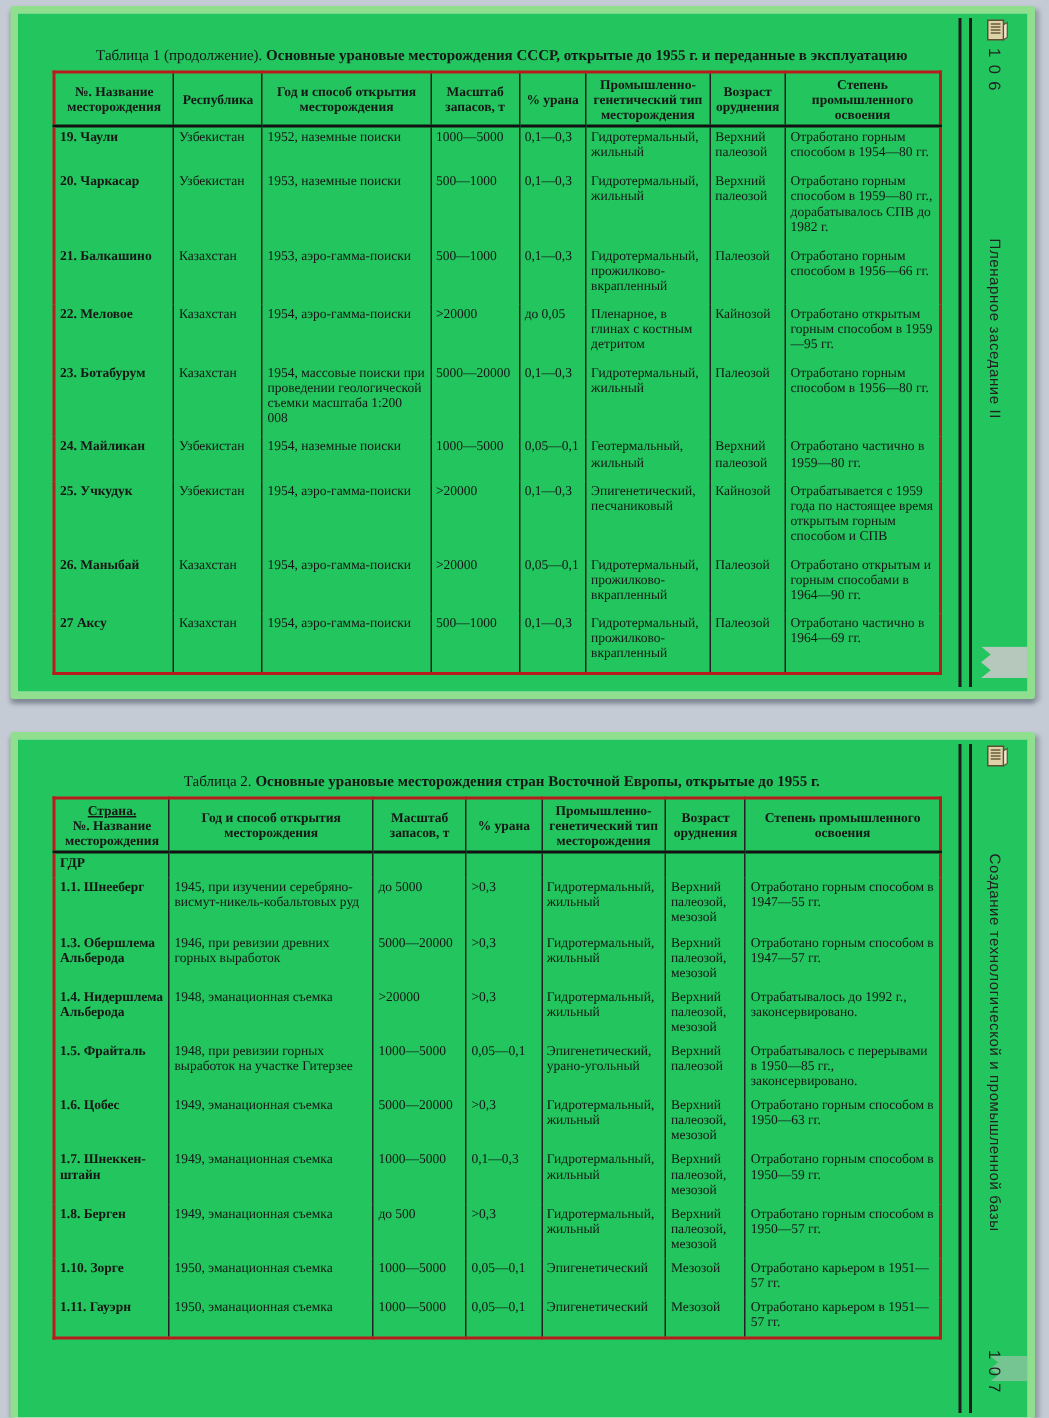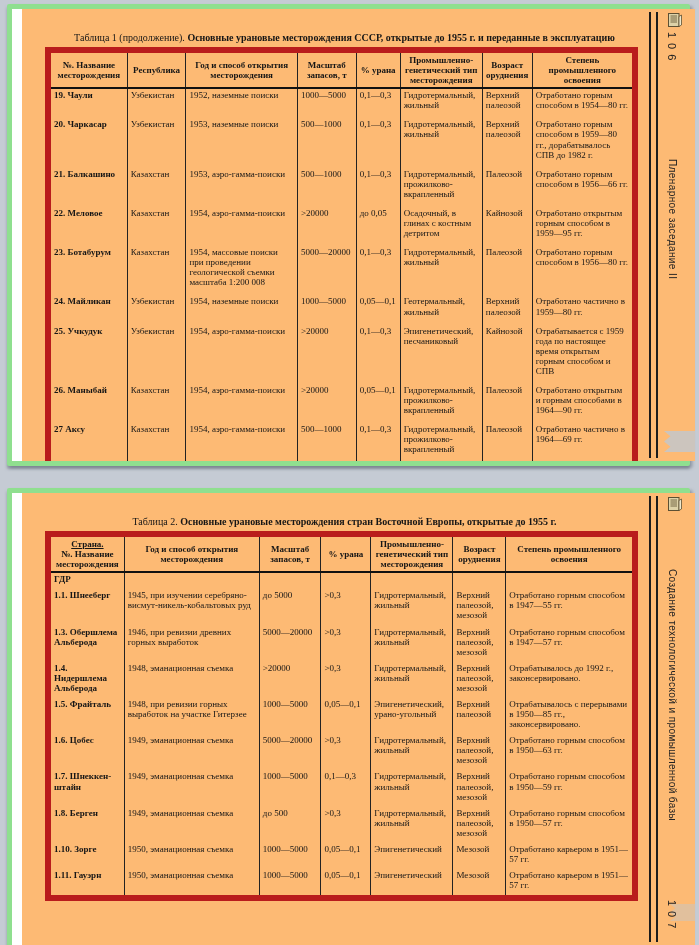--- a/index.html
+++ b/index.html
@@ -18,33 +18,33 @@
   }
   .page{
     position:absolute;left:7px;width:673px;height:452px;
     border:5px solid var(--page-border);
     border-radius:2px;
     background:#fff;
     box-shadow:0 3px 3px rgba(95,105,120,.55), 3px 2px 3px rgba(95,105,120,.35);
   }
   .page1{top:4px;}
   .page2{top:488px;}
-  .page-body{position:relative;width:100%;height:100%;background:#fdba74;display:flex;overflow:hidden;margin-left:10px;}
+  .page-body{position:relative;width:100%;height:100%;background:#22c55e;display:flex;overflow:hidden;}
   .main{flex:1 1 auto;padding:23px 5px 4px 23px;overflow:hidden;}
   .rule{flex:0 0 9px;box-sizing:border-box;width:9px;margin:3px 0;
         border-left:2.5px solid var(--rule);border-right:2.5px solid var(--rule);}
   .rail{flex:0 0 37px;position:relative;font-family:"Liberation Sans","DejaVu Sans",sans-serif;}
 
   
   .tbl-title{text-align:center;font-size:10px;line-height:1.2;margin:0 0 3px 0;white-space:nowrap;}
   .tbl-title b{font-weight:bold;}
 
   
   table.t{border-collapse:collapse;width:99%;table-layout:fixed;
-          border:6px solid #b91c1c;font-size:9px;line-height:1.12;}
+          border:2px solid #b91c1c;font-size:9px;line-height:1.12;}
   table.t th{
     border-bottom:2px solid #111;border-left:1px solid #222;
     font-weight:bold;text-align:center;vertical-align:middle;
     padding:2px 2px;font-size:9px;
   }
   table.t td{
     border-left:1px solid #222;
     vertical-align:top;text-align:left;
     padding:1px 3px 8px 3px;
     overflow-wrap:break-word;word-break:break-word;
@@ -143,21 +143,21 @@
               <td>Гидротермальный, прожилково-вкрапленный</td>
               <td>Палеозой</td>
               <td>Отработано горным способом в 1956—66 гг.</td>
             </tr>
             <tr>
               <td class="name-cell">22. Меловое</td>
               <td>Казахстан</td>
               <td>1954, аэро-гамма-поиски</td>
               <td class="num-cell">&gt;20000</td>
               <td class="num-cell">до 0,05</td>
-              <td>Осадочный, в глинах с костным детритом</td>
+              <td>Пленарное, в глинах с костным детритом</td>
               <td>Кайнозой</td>
               <td>Отработано открытым горным способом в 1959—95 гг.</td>
             </tr>
             <tr>
               <td class="name-cell">23. Ботабурум</td>
               <td>Казахстан</td>
               <td>1954, массовые поиски при проведении геологической съемки масштаба 1:200 008</td>
               <td class="num-cell">5000—20000</td>
               <td class="num-cell">0,1—0,3</td>
               <td>Гидротермальный, жильный</td>

